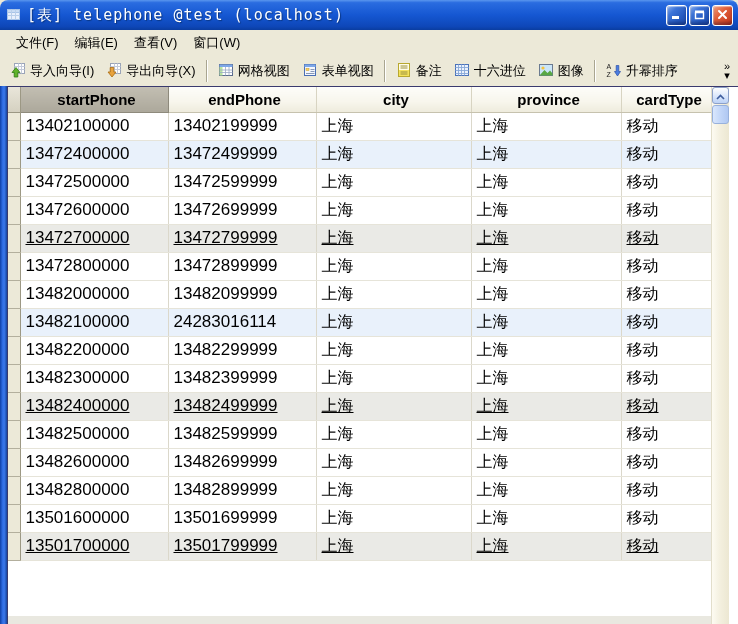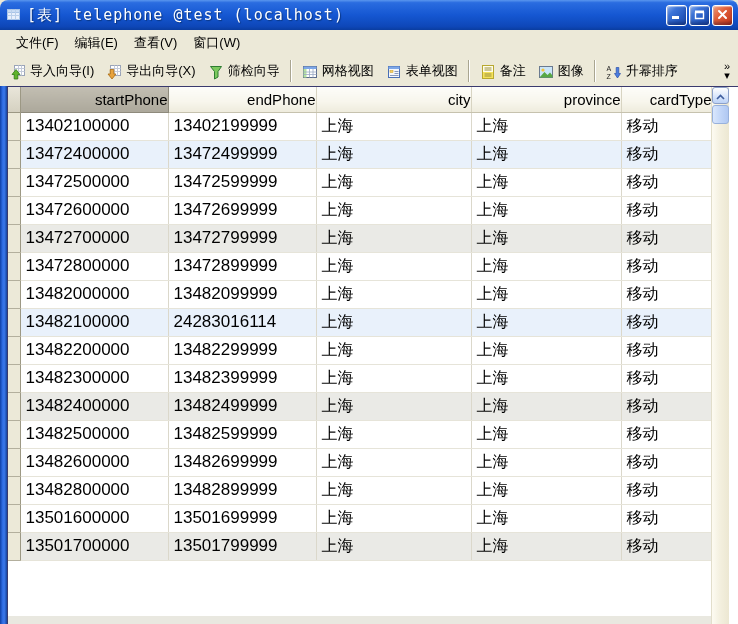--- a/index.html
+++ b/index.html
@@ -40,21 +40,21 @@
     display:flex;align-items:center;padding-left:8px;box-sizing:border-box;font-size:13px;color:#000;
   }
   .menu-item{padding:3px 8px;white-space:nowrap;}
 
   
   .toolbar{
     position:absolute;left:0;top:56px;width:738px;height:30px;background:#ECE9D8;
     display:flex;align-items:center;padding-left:4px;box-sizing:border-box;
   }
   .tb-btn{
-    display:flex;align-items:flex-end;gap:4px;border:none;background:transparent;
+    display:flex;align-items:flex-start;gap:4px;border:none;background:transparent;
     font-family:"Liberation Sans", sans-serif;font-size:13px;color:#000;
     padding:3px 5px;margin:0 1px;white-space:nowrap;cursor:default;
   }
   .tb-ico{width:16px;height:16px;display:flex;flex:0 0 auto;}
   .tb-sep{
     width:0;height:22px;margin:0 4px;
     border-left:1px solid #A9A590;border-right:1px solid #FFFFFF;
   }
   .tb-overflow{
     position:absolute;right:4px;top:2px;width:14px;height:26px;
@@ -74,21 +74,21 @@
   }
   table.grid{border-collapse:collapse;table-layout:fixed;width:704px;}
   table.grid th, table.grid td{box-sizing:border-box;overflow:hidden;white-space:nowrap;}
 
   th.corner{
     width:12px;height:25px;padding:0;
     background:linear-gradient(180deg,#E9E6DA,#D5D1C1);
     border-right:1px solid #9C9884;border-bottom:1px solid #9C9884;
   }
   th.hdr{
-    height:25px;font-size:15px;font-weight:400;text-align:right;padding:0 0 0 5px;color:#000;
+    height:25px;font-size:15px;font-weight:700;text-align:center;padding:0 0 0 5px;color:#000;
     background:linear-gradient(180deg,#FDFDF9 0%,#F7F5EC 60%,#EEEBDD 100%);
     border-right:1px solid #D8D4C2;border-bottom:1px solid #C6C2AE;
   }
   th.hdr-sel{
     background:linear-gradient(180deg,#C2BEB2,#ACA89B);
     border-right:1px solid #8E8A7C;border-bottom:1px solid #8E8A7C;
   }
 
   tr.datarow{height:28px;}
   td.rowsel{
@@ -100,21 +100,21 @@
     border-left:6px solid #000;border-top:5px solid transparent;border-bottom:5px solid transparent;
   }
   tr.current .cur-arrow{visibility:visible;}
   td.dcell{
     padding:0 0 0 5px;color:#000;background:#fff;
     border-right:1px solid #DBD8CB;border-bottom:1px solid #E6E4D9;
   }
   td.c-num{font-size:17px;}
   td.c-cjk{font-size:16px;}
   tr.tint-blue td.dcell{background:#E9F1FB;}
-  tr.tint-gray td.dcell{background:#EAEAE6;}
+  tr.tint-gray td.dcell{background:#EAEAE6;text-decoration:underline;}
   table.grid td.dcell.sel{
     background:linear-gradient(180deg,#4A7BE0,#2B57C4);color:#fff;
   }
   .bottom-fill{position:absolute;left:0;top:529px;width:703px;height:9px;background:#E9E8E0;}
 
   
   .vscroll{
     position:absolute;left:703px;top:0;bottom:0;width:17px;
     background:linear-gradient(90deg,#FDFBF2,#F3EFDE 50%,#ECE7D2);
     border-left:1px solid #E2DECB;
@@ -186,28 +186,20 @@
       <button class="tb-btn">
         <span class="tb-ico">
           <svg width="16" height="16">
             <rect x="4.5" y="1.5" width="10" height="10" fill="#fff" stroke="#9AA4B8"></rect>
             <path d="M4.5 4.5h10M4.5 7.5h10M8.5 1.5v10M11.5 1.5v10" stroke="#C4CBDA" fill="none"></path>
             <path d="M2 10L6 15l4-5H7.8V5.5H4.2V10z" fill="#E8A33D" stroke="#A86A10" stroke-width="0.8"></path>
           </svg>
         </span>
         <span>导出向导(X)</span>
       </button>
-      <button class="tb-btn">
-        <span class="tb-ico">
-          <svg width="16" height="16">
-            <path d="M2.5 2.5h11L10 7.5V13l-3.5 2V7.5z" fill="#7CC95E" stroke="#2E7D32"></path>
-          </svg>
-        </span>
-        <span>筛检向导</span>
-      </button>
       <span class="tb-sep"></span>
       <button class="tb-btn">
         <span class="tb-ico">
           <svg width="16" height="16">
             <rect x="1.5" y="2.5" width="13" height="11" fill="#fff" stroke="#5B6B8C"></rect>
             <rect x="1.5" y="2.5" width="13" height="2.5" fill="#7DA7E8"></rect>
             <rect x="1.5" y="5" width="3" height="8.5" fill="#B7E4A0"></rect>
             <path d="M1.5 8h13M1.5 10.5h13M7.5 5v8.5M11 5v8.5" stroke="#9AA8C4" stroke-width="0.8" fill="none"></path>
           </svg>
         </span>
@@ -227,20 +219,29 @@
       <span class="tb-sep"></span>
       <button class="tb-btn">
         <span class="tb-ico">
           <svg width="16" height="16">
             <rect x="2.5" y="1.5" width="11" height="13" fill="#FFFDE8" stroke="#B8A830"></rect>
             <rect x="3" y="8" width="10" height="6" fill="#F5E25A"></rect>
             <path d="M4.5 4h7M4.5 6h7M4.5 10h7M4.5 12h7" stroke="#9A9040" fill="none"></path>
           </svg>
         </span>
         <span>备注</span>
+      </button>
+      <button class="tb-btn">
+        <span class="tb-ico">
+          <svg width="16" height="16">
+            <rect x="1.5" y="2.5" width="13" height="11" fill="#EAF1FC" stroke="#4A72B8"></rect>
+            <path d="M1.5 5.5h13M1.5 8.5h13M1.5 11.5h13M4.5 2.5v11M7.5 2.5v11M10.5 2.5v11" stroke="#88A8D8" stroke-width="0.9" fill="none"></path>
+          </svg>
+        </span>
+        <span>十六进位</span>
       </button>
       <button class="tb-btn">
         <span class="tb-ico">
           <svg width="16" height="16">
             <rect x="1.5" y="2.5" width="13" height="11" fill="#CBE6F8" stroke="#6B7A90"></rect>
             <circle cx="5" cy="6" r="1.6" fill="#F5C23C"></circle>
             <path d="M1.5 13.5L6.5 8l3 3 2.5-2.5 2.5 3v2z" fill="#58A844"></path>
           </svg>
         </span>
         <span>图像</span>

